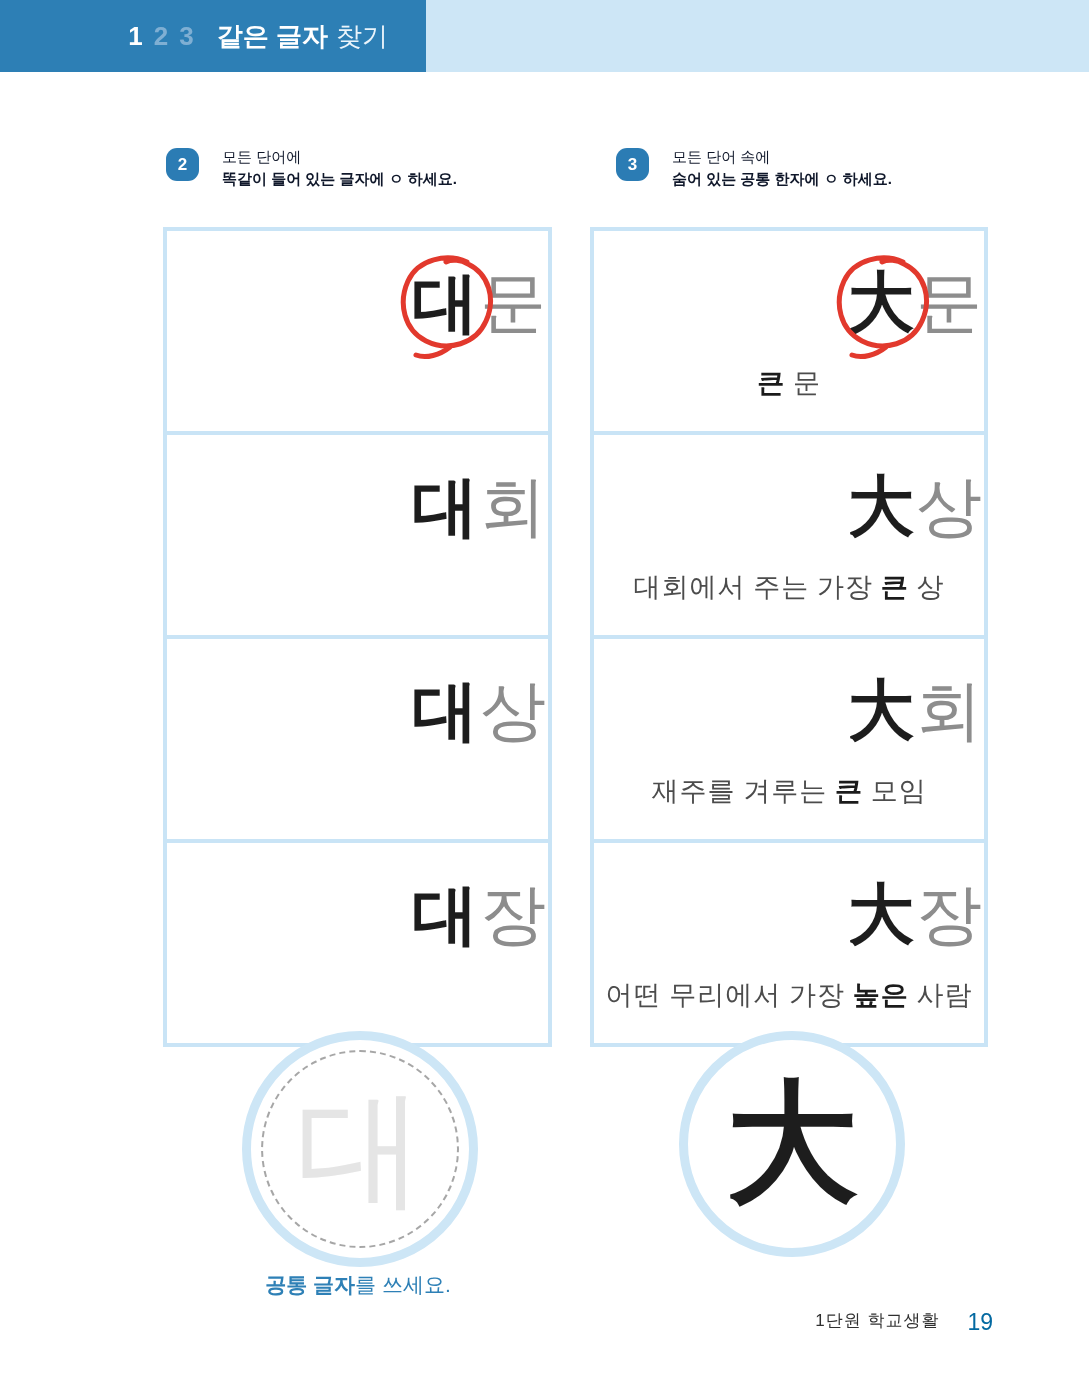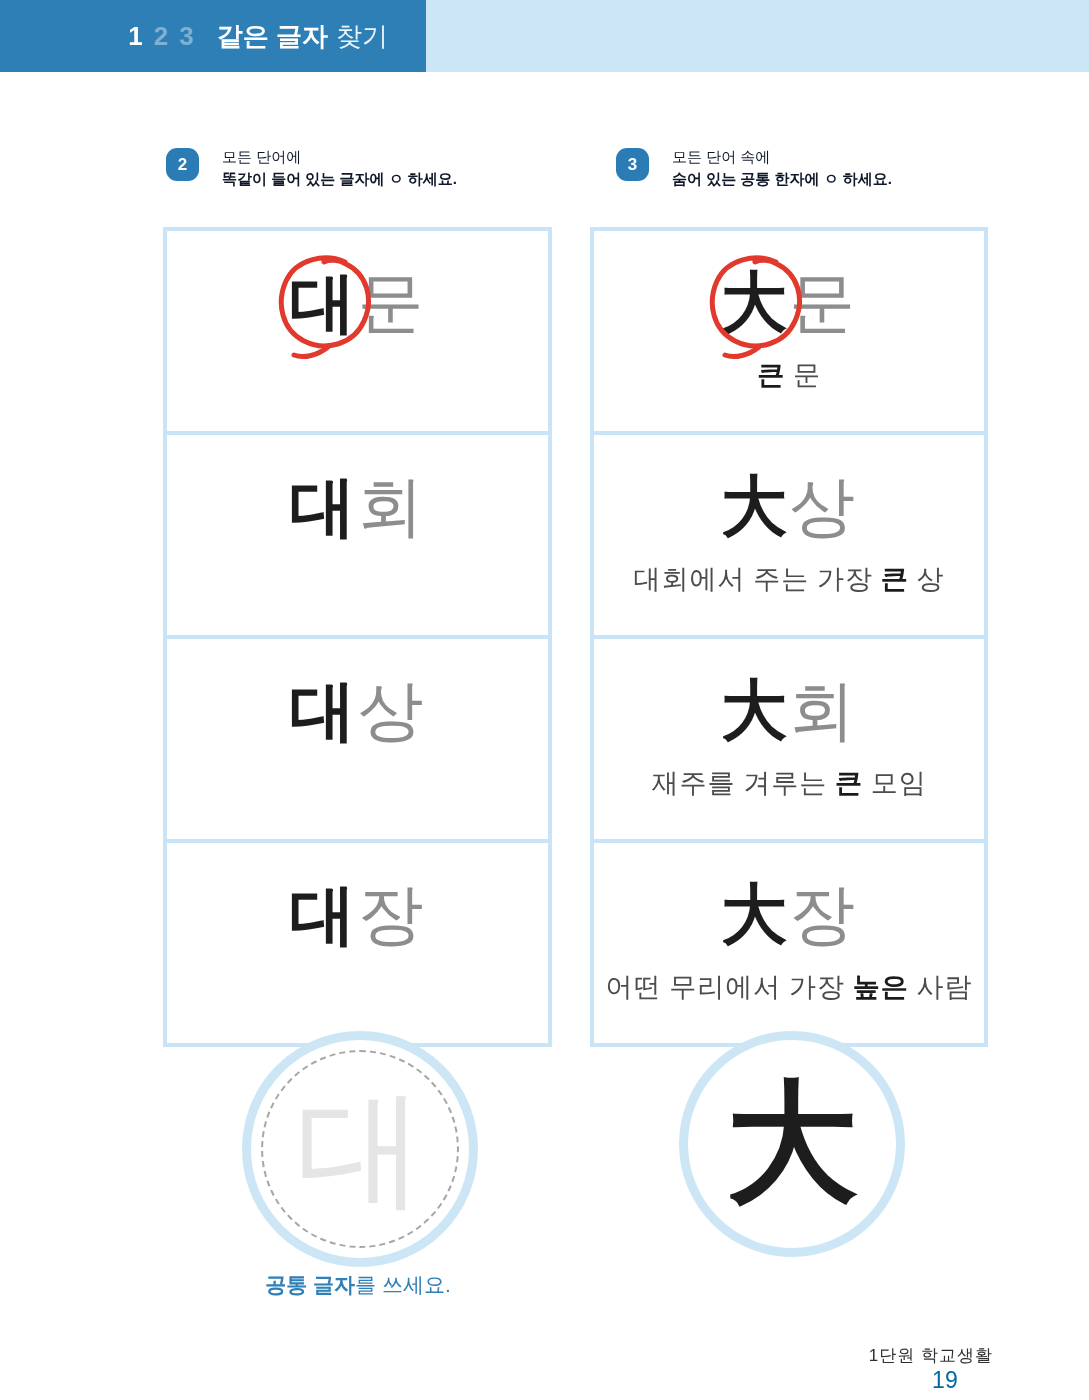--- a/index.html
+++ b/index.html
@@ -42,31 +42,31 @@
   
   .col { position:absolute; top:227px; }
   .col.left { left:163px; width:389px; }
   .col.right { left:590px; width:398px; }
   .card {
     position:relative; width:100%; height:208px;
     border:4px solid #c9e4f6; background:#ffffff; margin-top:-4px;
   }
   .card:first-child { margin-top:0; }
   .word {
-    position:absolute; top:30px; left:0; width:100%; text-align:center;
+    position:absolute; top:30px; left:0; width:100%; text-align:right;
     font-size:66px; line-height:1.25; letter-spacing:2px; white-space:nowrap;
   }
   .ch1 { color:#1d1d1d; font-weight:bold; position:relative; display:inline-block; }
   .ch2 { color:#8d8d8d; font-weight:normal; }
   .ring {
     position:absolute; left:-17px; top:-11px; width:102px; height:112px;
     pointer-events:none;
   }
   .meaning {
-    position:absolute; top:126px; left:0; width:100%; text-align:center;
+    position:absolute; top:134px; left:0; width:100%; text-align:center;
     font-family:"Liberation Serif", serif;
     font-size:27px; color:#4c4c4c; letter-spacing:1px; white-space:nowrap;
   }
   .meaning .em, .caption .em {
     font-family:"Liberation Sans", sans-serif; font-weight:bold; color:#1b1b1b;
   }
 
   
   .trace-circle {
     position:absolute; left:242px; top:1031px; width:236px; height:236px;
@@ -88,22 +88,22 @@
     font-size:132px; font-weight:bold; color:#1d1d1d;
   }
 
   
   .caption {
     position:absolute; top:1271px; left:163px; width:390px; text-align:center;
     font-size:21px; color:#2e80b6;
   }
   .caption .em { color:#2e80b6; }
   .footer {
-    position:absolute; top:1344px; right:96px;
-    display:flex; align-items:center;flex-direction:column;
+    position:absolute; top:1309px; right:96px;
+    display:flex; align-items:flex-start;
   }
   .footer-chapter { font-size:17px; color:#2f2f2f; letter-spacing:1px; }
   .footer-page { font-size:23px; color:#0369a1; margin-left:28px; }
 </style>
 </head>
 <body>
 
 <div class="header-dark">
   <span class="hnum active">1</span>
   <span class="hnum dim">2</span>

